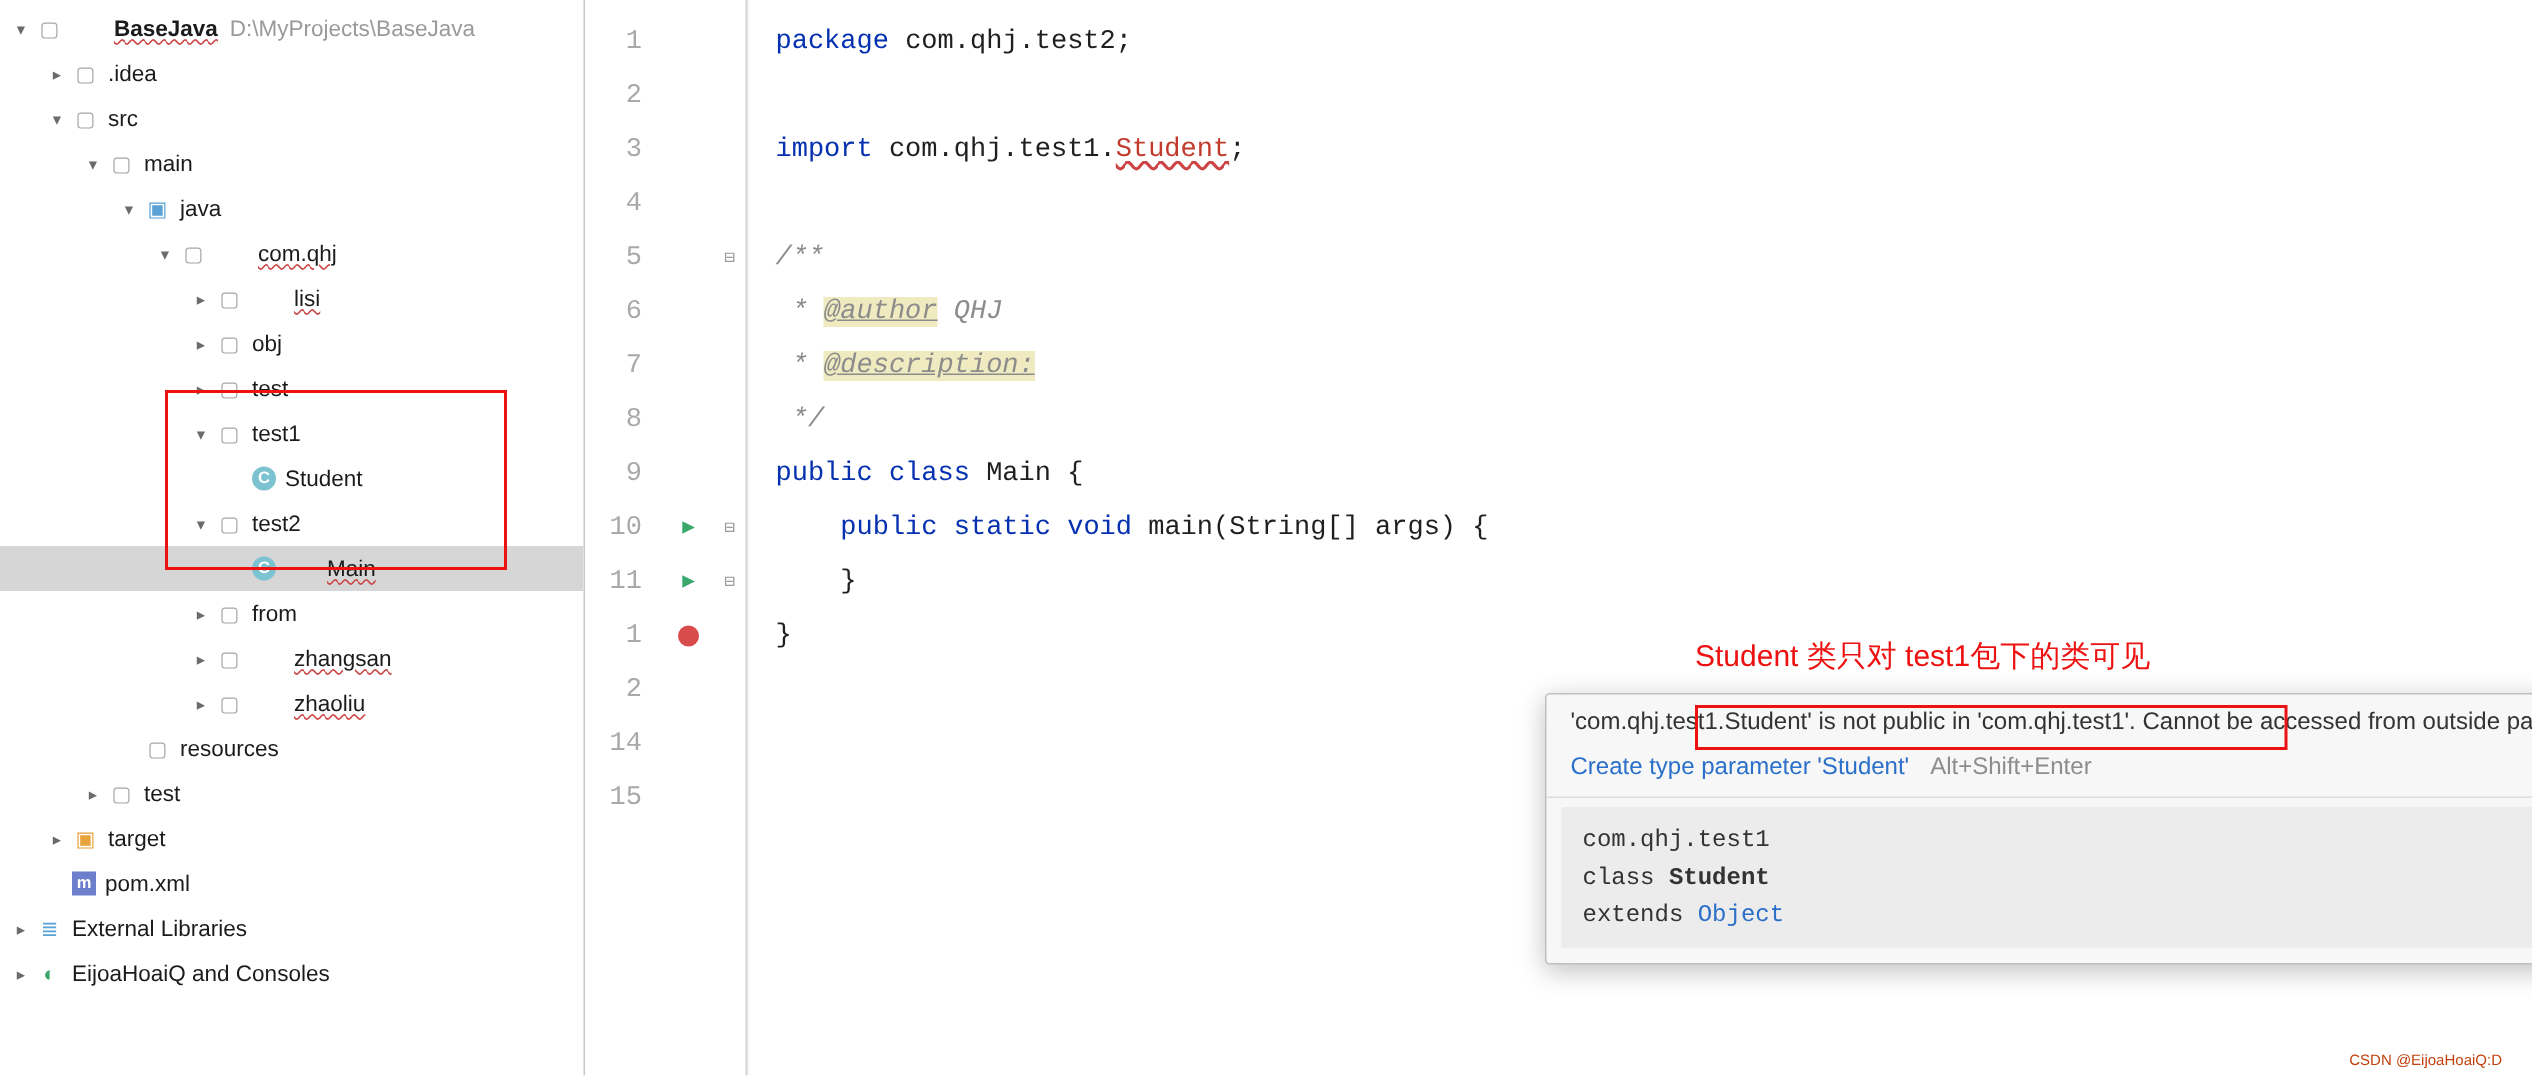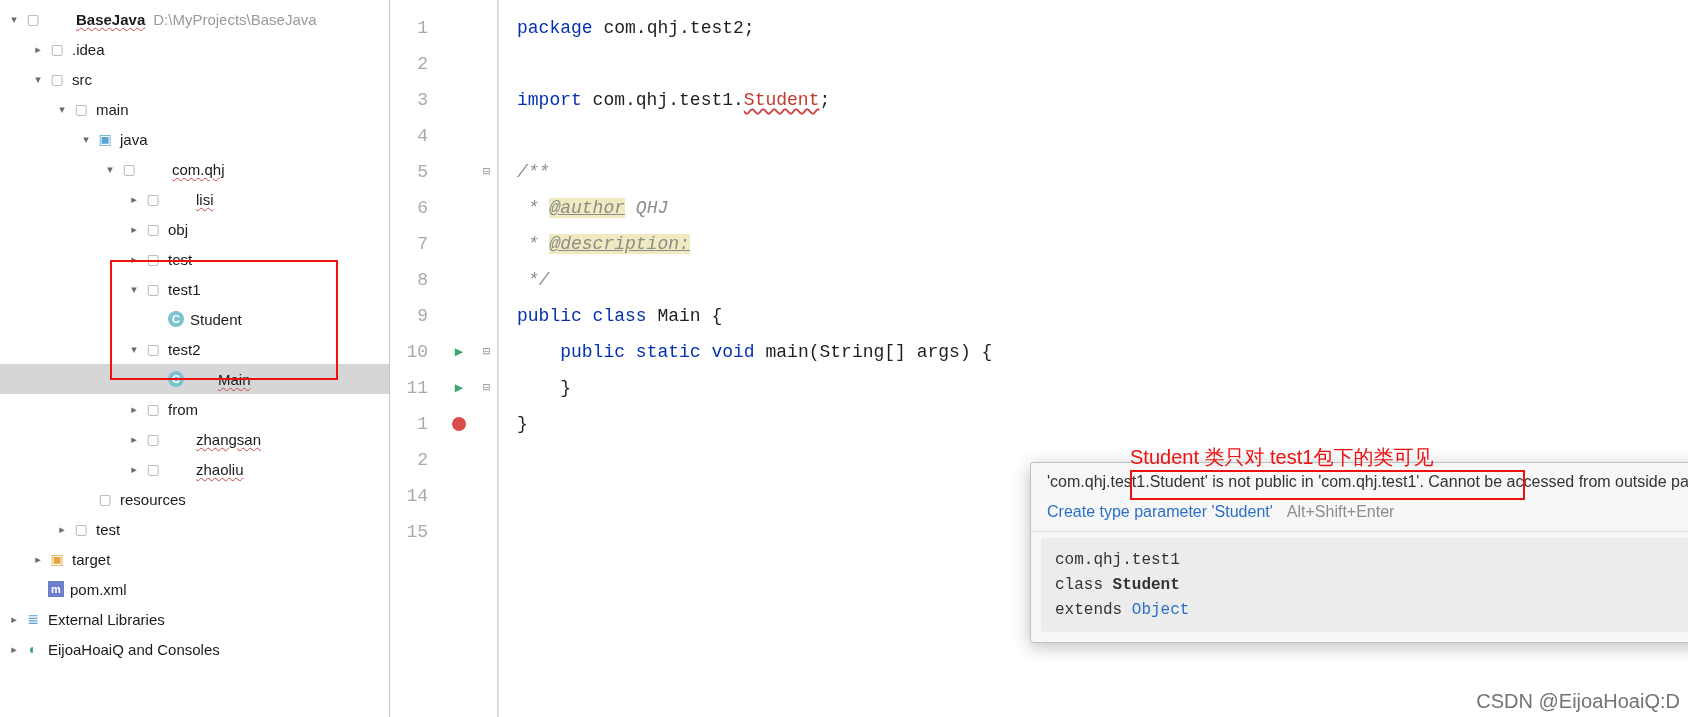--- a/index.html
+++ b/index.html
@@ -194,23 +194,23 @@
   .hint-code .lnk { color: #2a6fc9; }
 
   .annot-red {
     position: absolute;
     color: #e11;
     font-size: 20px;
     font-family: "Segoe UI", Arial, sans-serif;
   }
   .watermark {
     position: absolute;
-    right: 8px; bottom: 4px;
-    color: #737373;
-    font-size: 20px;
+    right: 20px; bottom: 4px;
+    color: #c2410c;
+    font-size: 10px;
   }
 </style>
 </head>
 <body>
 
 <div class="app">
 
   <div class="tree-panel">
 
     <div class="tree-row" style="padding-left:6px;">
@@ -443,15 +443,15 @@
 
       </div>
     </div>
   </div>
 </div>
 
 <div class="red-box" style="left:110px; top:260px; width:228px; height:120px;"></div>
 
 <div class="red-box" style="left:1130px; top:470px; width:395px; height:30px;"></div>
 
-<div class="annot-red" style="left:1130px; top:444px;">Student 类只对 test1包下的类可见</div>
+<div class="annot-red" style="left:1130px; top:424px;">Student 类只对 test1包下的类可见</div>
 
 <div class="watermark">CSDN @EijoaHoaiQ:D</div>
 
 </body></html>

